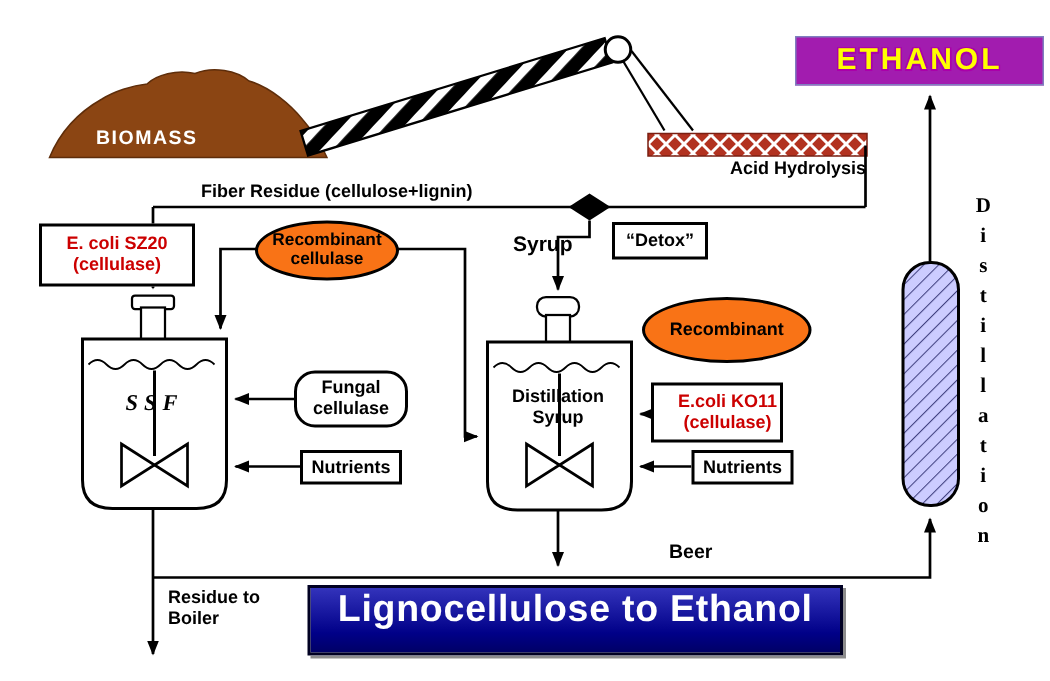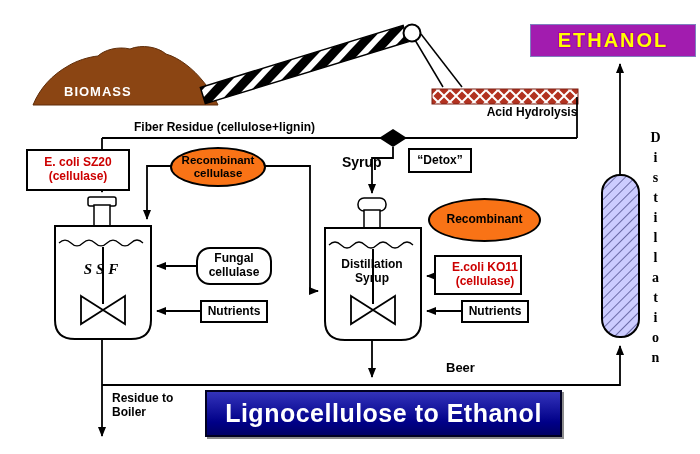--- a/index.html
+++ b/index.html
@@ -19,21 +19,21 @@
   .biomass-text { position:absolute; left:64px; top:84px; width:112px; 
                   color:#fff; font-weight:bold; font-size:13px; letter-spacing:1px; }
   .ssf { position:absolute; left:76px; top:261px; width:54px; text-align:center;
          font-family:"Liberation Serif", serif; font-style:italic; font-weight:bold; font-size:15px; letter-spacing:4px; }
   .vertical-text { position:absolute; left:643px; top:130px; width:20px; height:240px;
                    writing-mode:vertical-rl; text-orientation:upright;
                    font-family:"Liberation Serif", serif; font-weight:bold; font-size:14px; letter-spacing:5px; color:#000; }
   .banner { position:absolute; left:205px; top:390px; width:357px; height:47px;
             background:linear-gradient(180deg,#3333bb 0%, #000088 70%, #000066 100%);
             border:2px solid #000022; box-shadow:2px 2px 0 rgba(0,0,0,0.45);
-            display:flex; align-items:center; justify-content:center; }
+            display:flex; align-items:flex-start; justify-content:center; }
   .banner-text { color:#fff; font-weight:bold; font-size:25px; letter-spacing:0.5px; }
   .two-line span { display:block; }
 </style>
 </head>
 <body>
 
 <div class="canvas">
 
   <svg class="layer" width="700" height="454" viewBox="0 0 700 454">
     <defs>

